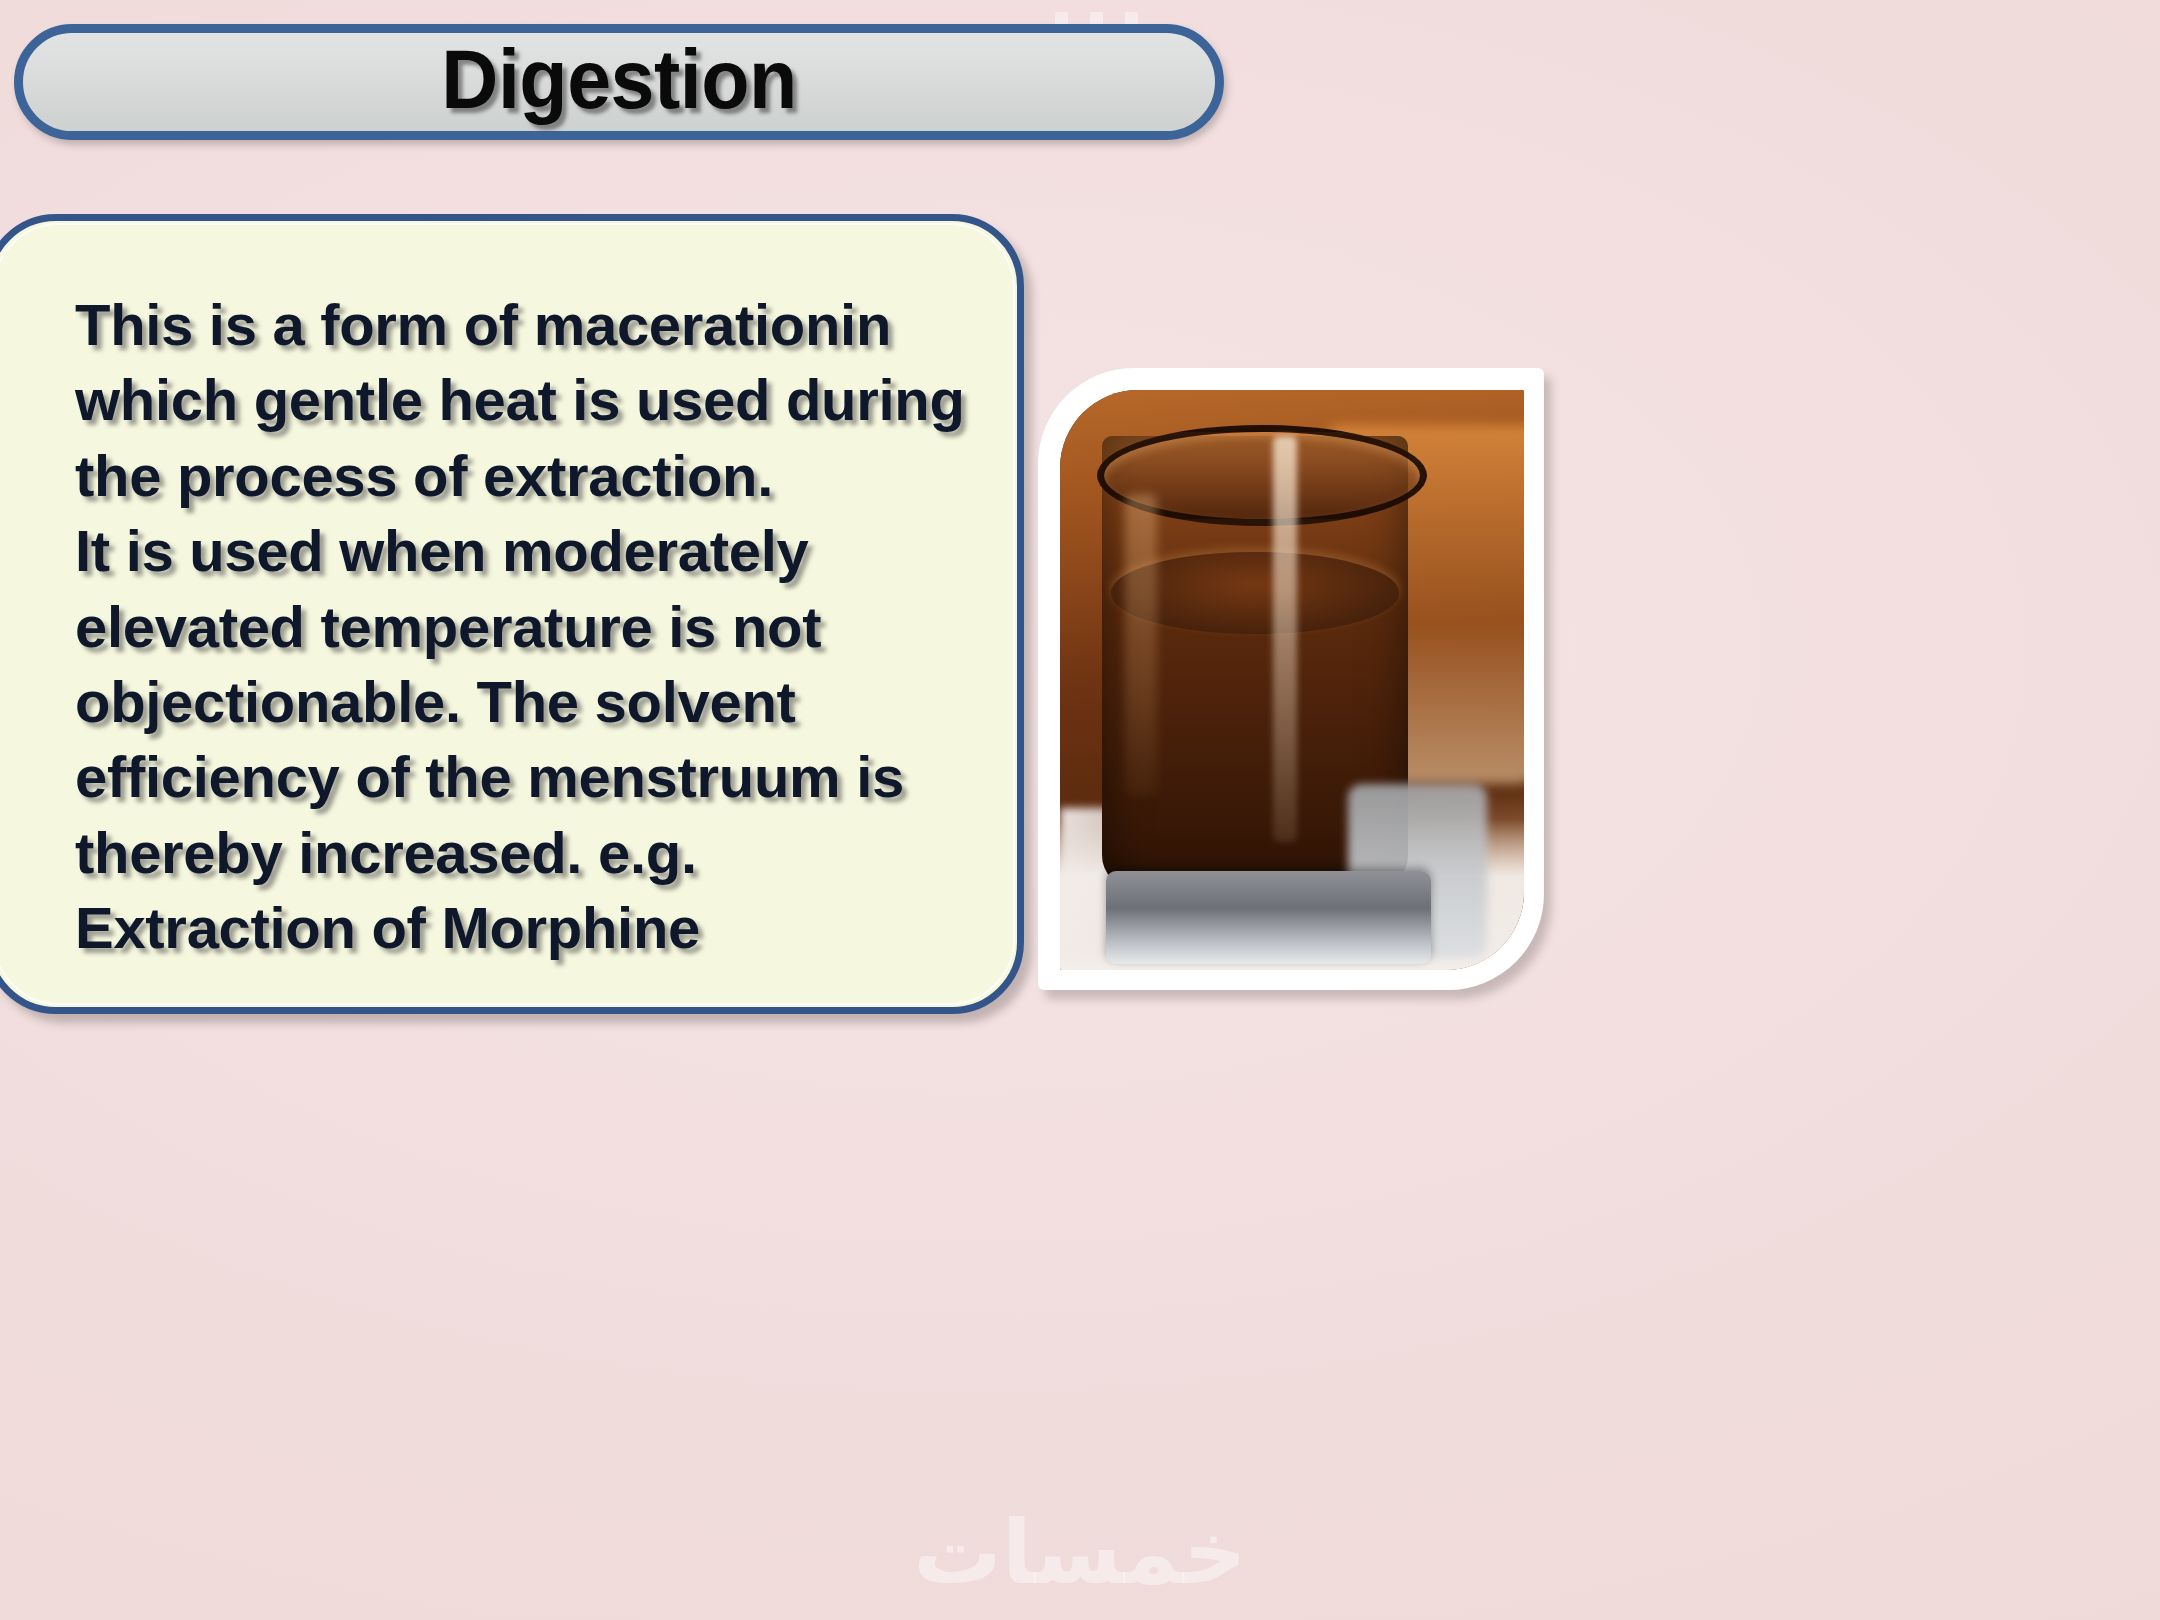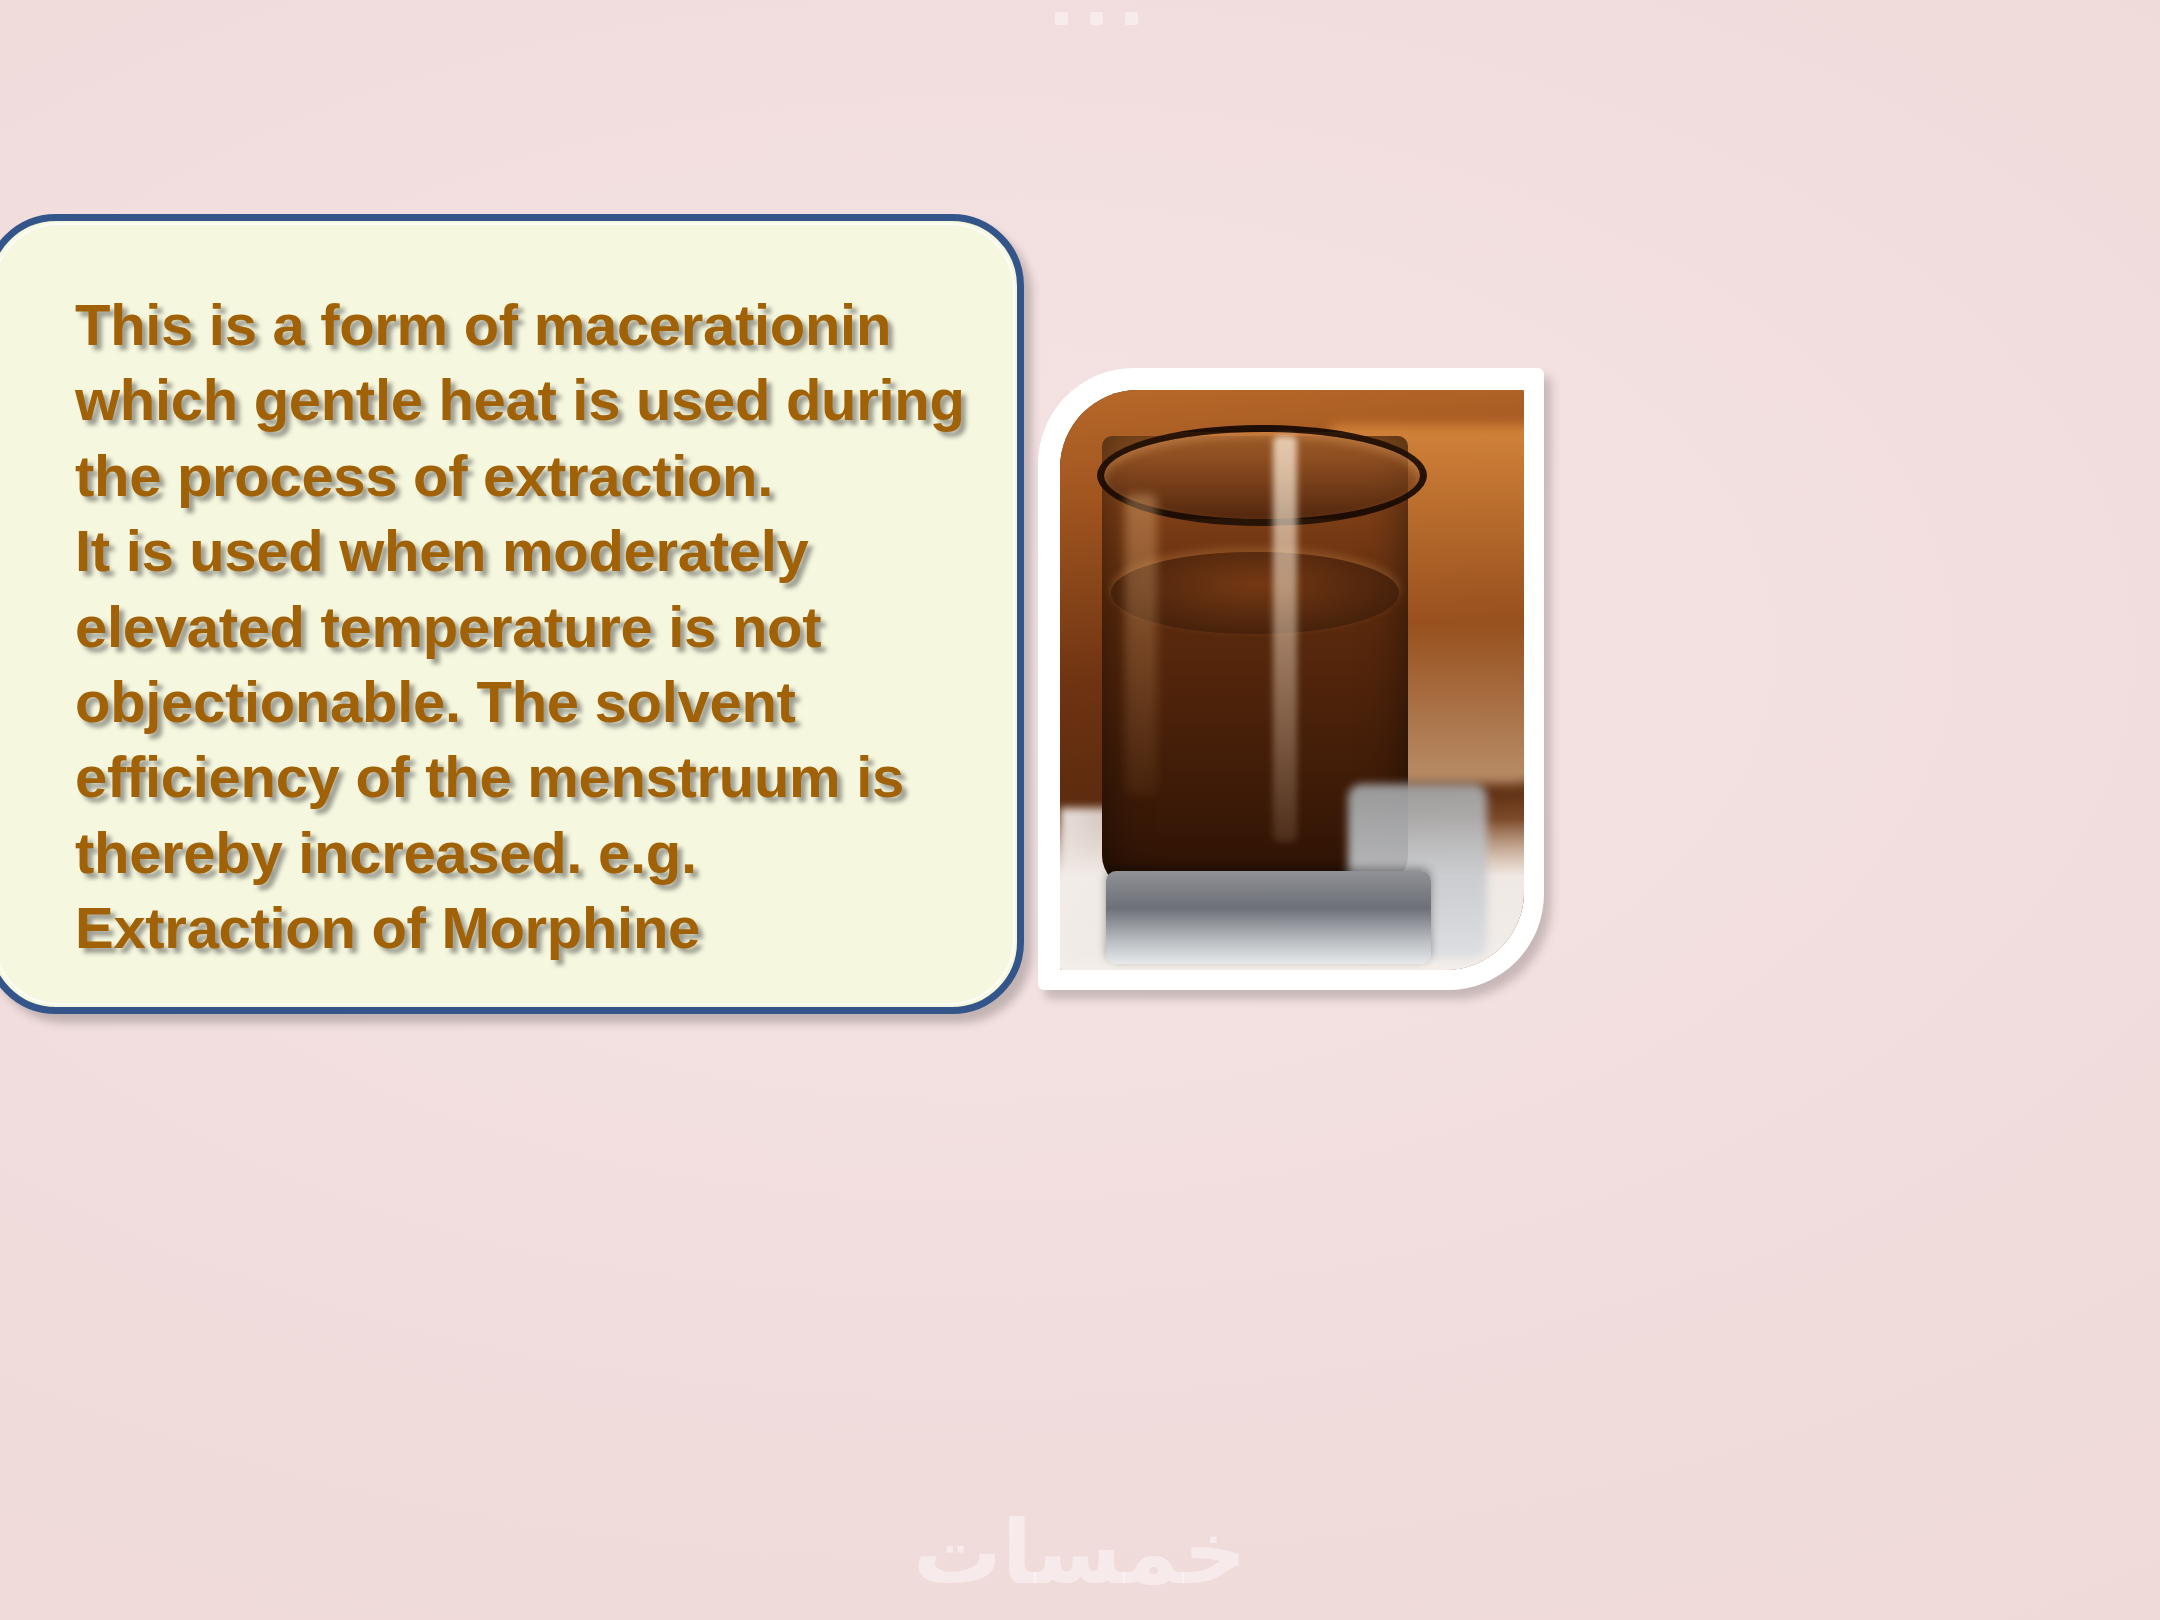--- a/index.html
+++ b/index.html
@@ -93,21 +93,21 @@
     pointer-events: none;
   }
   .body-text {
     position: absolute;
     left: 84px;
     top: 66px;
     right: 26px;
     font-size: 58px;
     font-weight: 700;
     line-height: 1.30;
-    color: #a16207;
+    color: #0f172a;
     text-shadow: 5px 5px 4px rgba(70,70,70,0.50);
     font-family: "Liberation Sans Narrow", "Liberation Sans", sans-serif;
     letter-spacing: -0.3px;
     white-space: pre-line;
   }
 
   
   .photo-frame {
     position: absolute;
     left: 1038px;
@@ -216,20 +216,23 @@
 <div id="slide">
 
   <div class="bg-wash"></div>
 
   <div class="dots">
     <i></i>
     <i></i>
     <i></i>
   </div>
 
+  <div class="title-pill">
+    <span class="title-text">Digestion</span>
+  </div>
 
   <div class="body-card">
     <div class="body-text">This is a form of macerationin which gentle heat is used during the process of extraction.
 It is used when moderately elevated temperature is not objectionable. The solvent efficiency of the menstruum is thereby increased. e.g. Extraction of Morphine</div>
   </div>
 
   <div class="photo-frame">
     <div class="photo">
       <div class="ph-bg"></div>
       <div class="ph-beakerback"></div>

